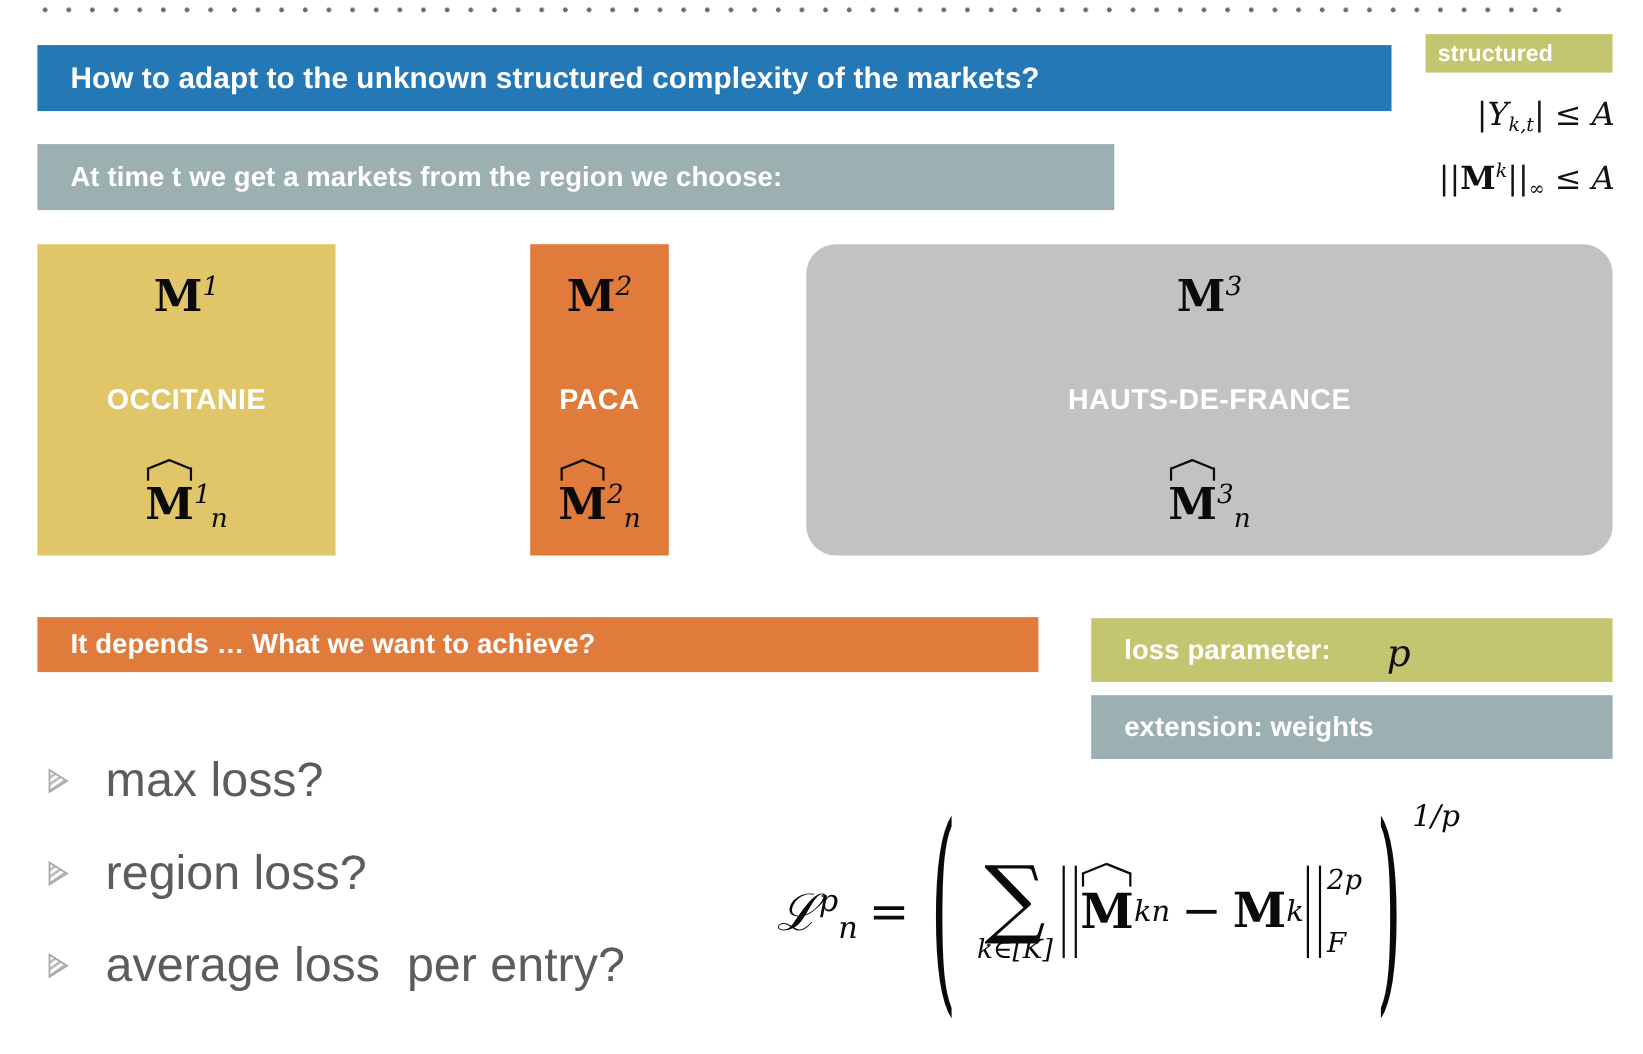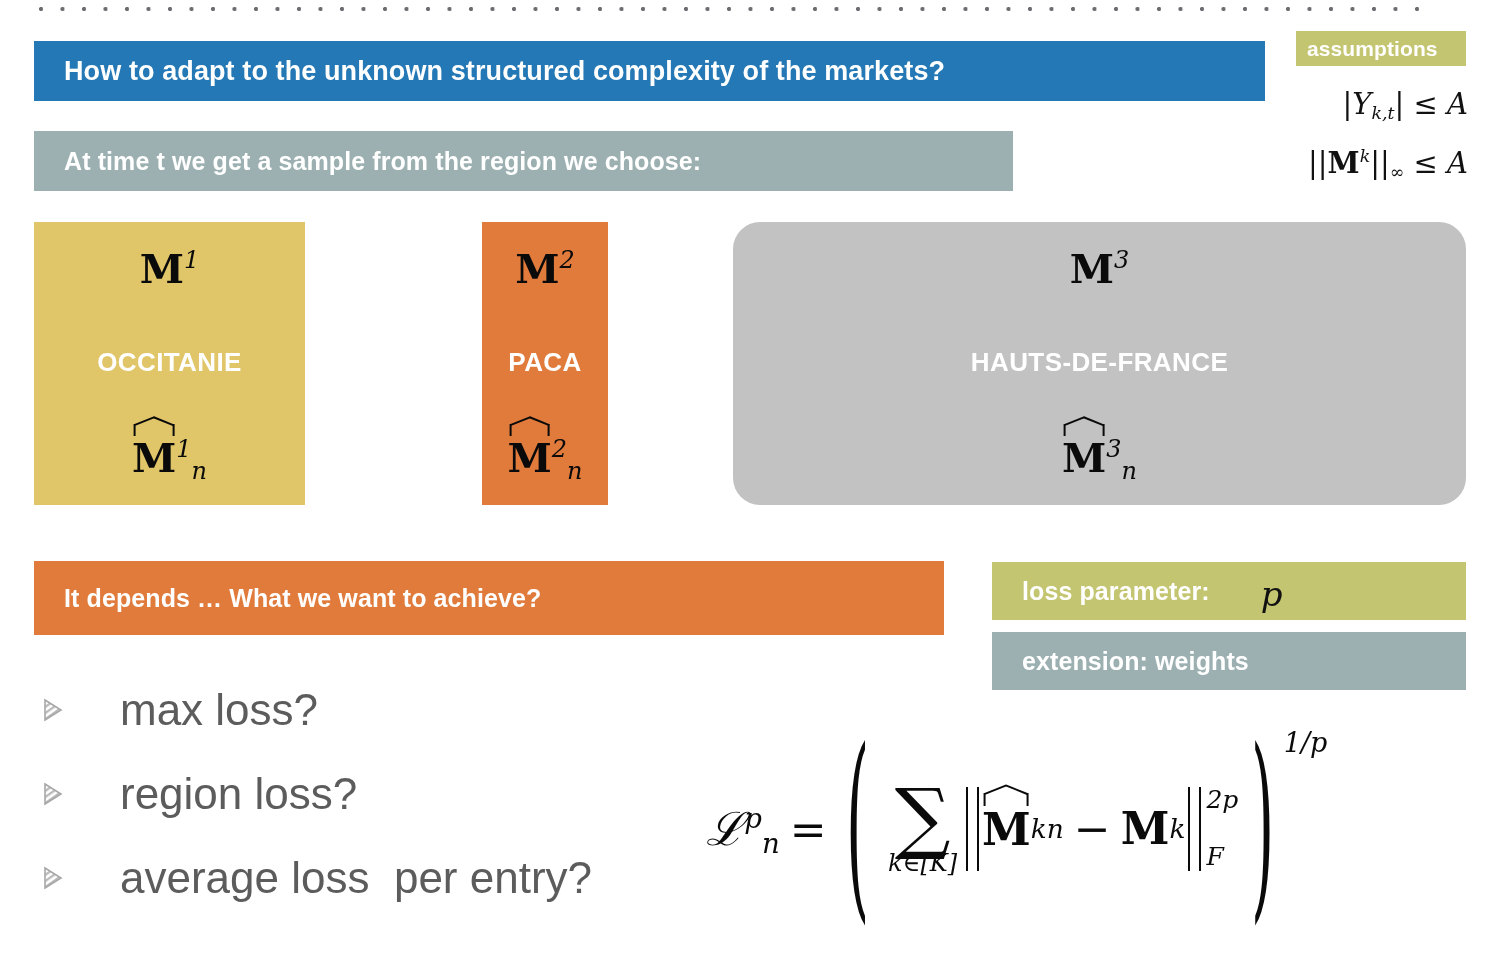--- a/index.html
+++ b/index.html
@@ -50,21 +50,21 @@
   #banner-sample {
     left: 34px; top: 131px;
     width: 979px; height: 60px;
     background: #9cb0b2;
     font-size: 25px;
     padding-left: 30px;
   }
 
   #banner-depends {
     left: 34px; top: 561px;
-    width: 910px; height: 74px;
+    width: 910px; height: 50px;
     background: #e07b3c;
     font-size: 25px;
     padding-left: 30px;
   }
 
   #badge-assumptions {
     left: 1296px; top: 31px;
     width: 170px; height: 35px;
     background: #c4c571;
     font-size: 21px;
@@ -201,21 +201,20 @@
 
   
   #bullet-list {
     left: 34px; top: 668px;
     width: 680px;
   }
   .bullet-row {
     display: flex;
     align-items: center;
     height: 84px;
-    gap: 24px;
   }
   .bullet-marker {
     width: 26px;
     height: 26px;
     margin-right: 30px;
     margin-left: 6px;
     flex: 0 0 auto;
   }
   .bullet-text {
     font-size: 44px;
@@ -313,32 +312,32 @@
 </head>
 <body>
 
 <div class="abs" id="dotted-rule"></div>
 
 <div class="abs banner" id="banner-question">
   <span>How to adapt to the unknown structured complexity of the markets?</span>
 </div>
 
 <div class="abs banner" id="badge-assumptions">
-  <span>assumptions</span>
+  <span>structured</span>
 </div>
 
 <div class="abs assumption" id="assumption-1">
   <span>|<span class="mvar">Y</span><sub class="sm">k,t</sub>| ≤ <span class="mvar">A</span></span>
 </div>
 <div class="abs assumption" id="assumption-2">
   <span>||<span class="mbold">M</span><sup class="sm">k</sup>||<sub class="sm">∞</sub> ≤ <span class="mvar">A</span></span>
 </div>
 
 <div class="abs banner" id="banner-sample">
-  <span>At time t we get a sample from the region we choose:</span>
+  <span>At time t we get a markets from the region we choose:</span>
 </div>
 
 <div class="abs region-box" id="region-box-1">
   <div class="region-matrix">
     <span class="mbold">M</span><sup class="sm">1</sup>
   </div>
   <div class="region-label">OCCITANIE</div>
   <div class="region-estimate">
     <span class="hatted"><span class="hat"></span><span class="mbold">M</span></span><sup class="sm">1</sup><sub class="sm">n</sub>
   </div>

